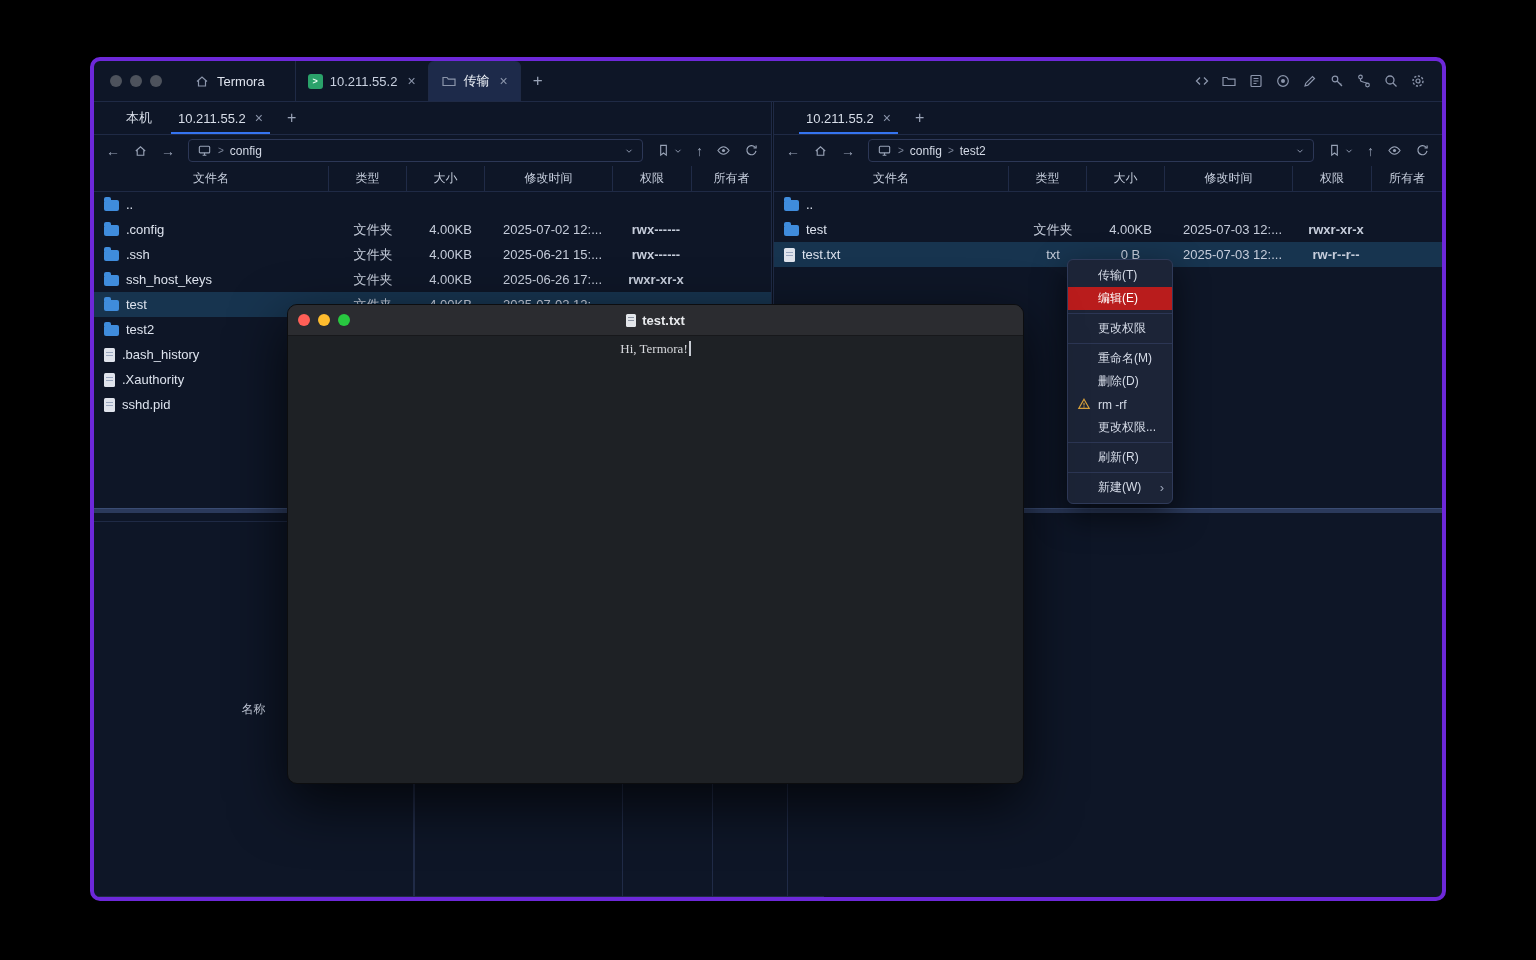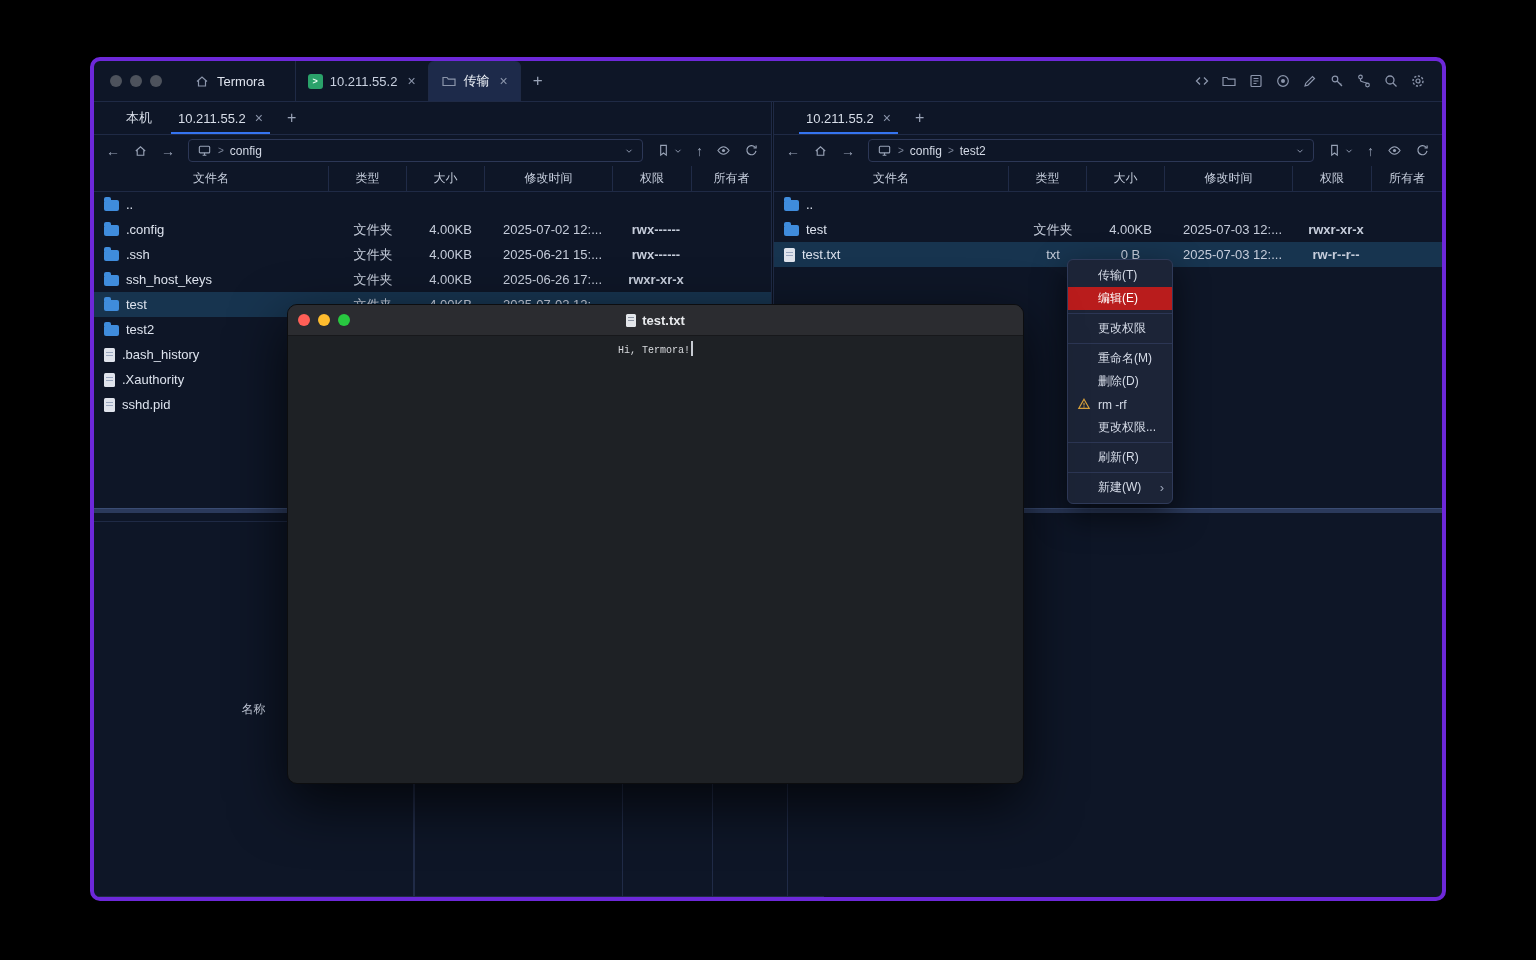--- a/index.html
+++ b/index.html
@@ -100,22 +100,22 @@
             overflow:hidden; box-shadow:0 20px 55px rgba(0,0,0,.7); z-index:50;
             background:#1e2125; border:1px solid #0c0d0f; display:flex; flex-direction:column; }
   .ed-titlebar { flex:0 0 31px; background:#2b2c30; display:flex; align-items:center; position:relative;
                  border-bottom:1px solid #17181b; }
   .ed-traffic { position:absolute; left:10px; display:flex; gap:8px; }
   .ed-tl { width:12px; height:12px; border-radius:50%; }
   .ed-tl.r { background:#ff5f57; } .ed-tl.y { background:#febc2e; } .ed-tl.g { background:#28c840; }
   .ed-title { margin:0 auto; display:flex; align-items:center; gap:6px; font-size:13px; font-weight:bold; color:#e8eaed; }
   .ed-doc { width:10px; height:13px; background:#e3e6ea; border-radius:1.5px; position:relative; }
   .ed-doc::after { content:""; position:absolute; left:2px; right:2px; top:3px; height:1px; background:#8c94a3; box-shadow:0 3px 0 #8c94a3; }
-  .ed-content { flex:1; padding:5px 7px; font-family:Liberation Mono, monospace;
-                font-size:10px; color:#d8dade; }
+  .ed-content { flex:1; padding:5px 7px; font-family:Liberation Serif, serif;
+                font-size:13px; color:#d8dade; }
   .cursor { display:inline-block; width:2px; height:15px; background:#c7cbd2; vertical-align:text-bottom; margin-left:1px; }
 
   svg { display:block; }
 </style>
 </head>
 <body>
 
 <div class="app">
 
   <header class="titlebar">

